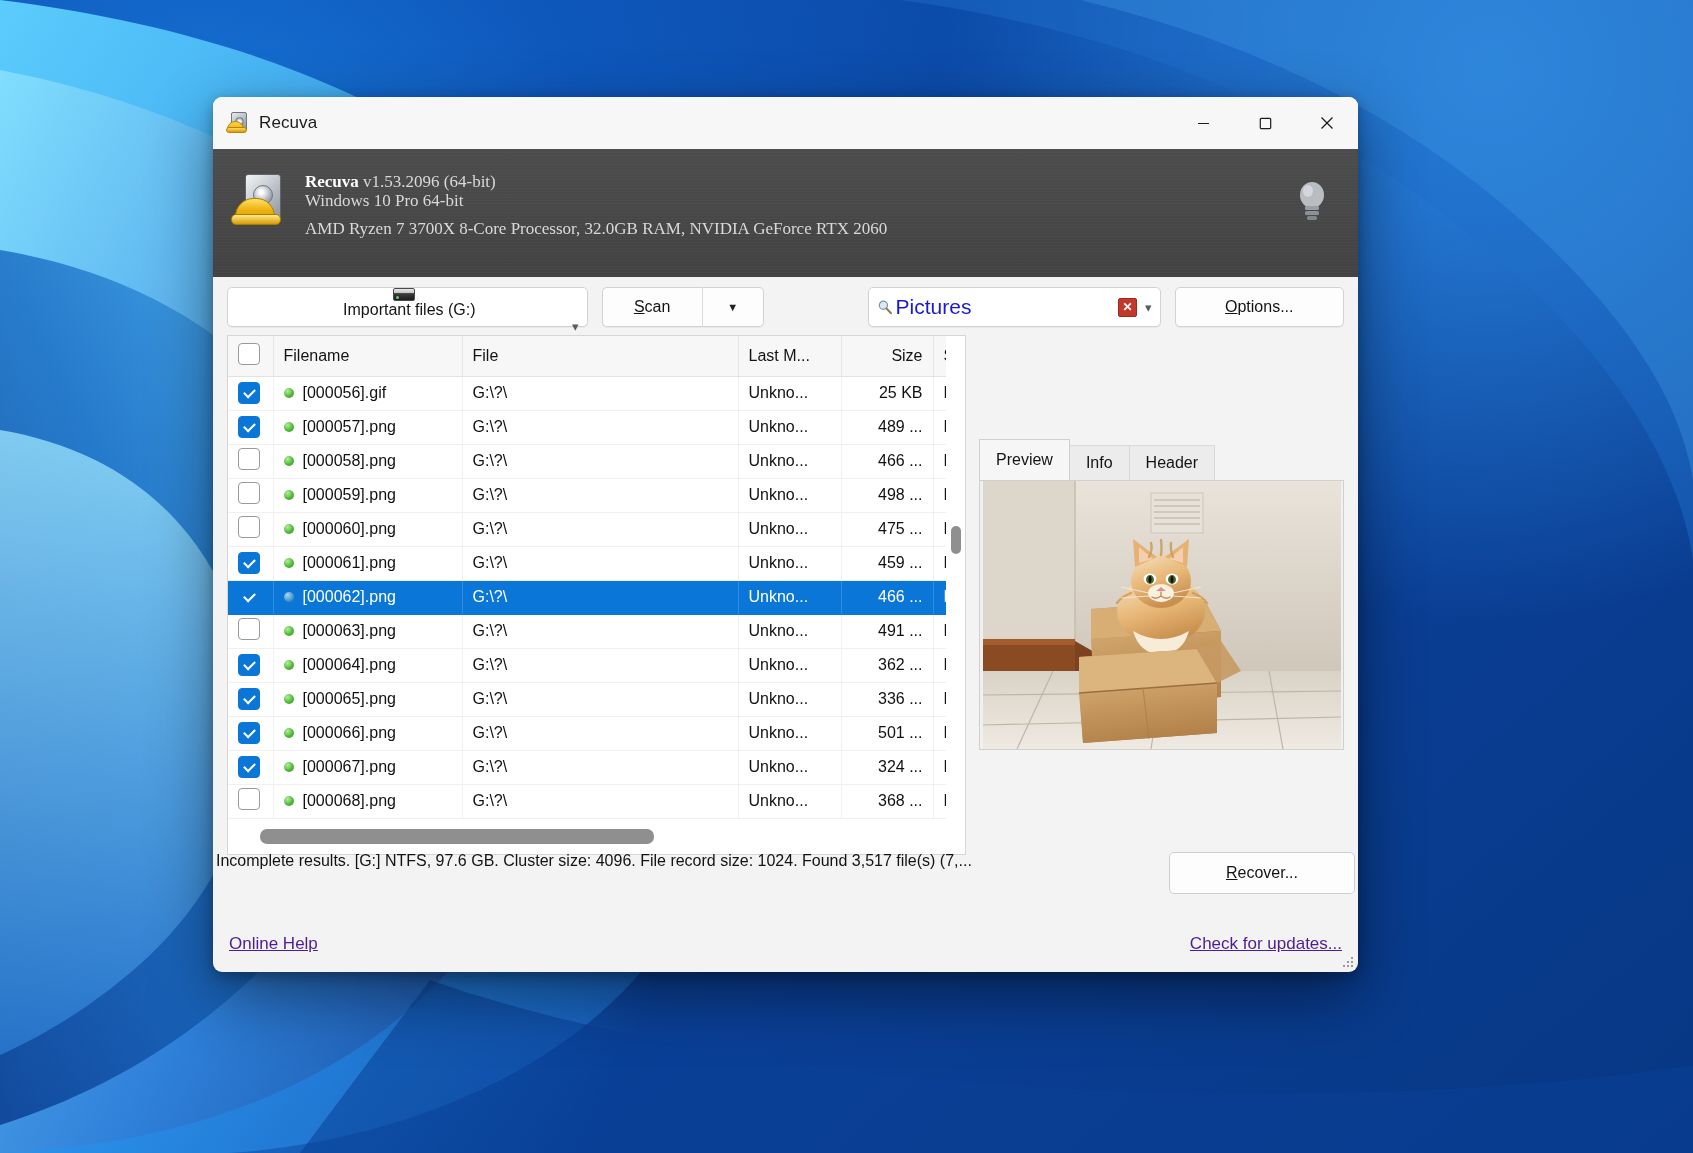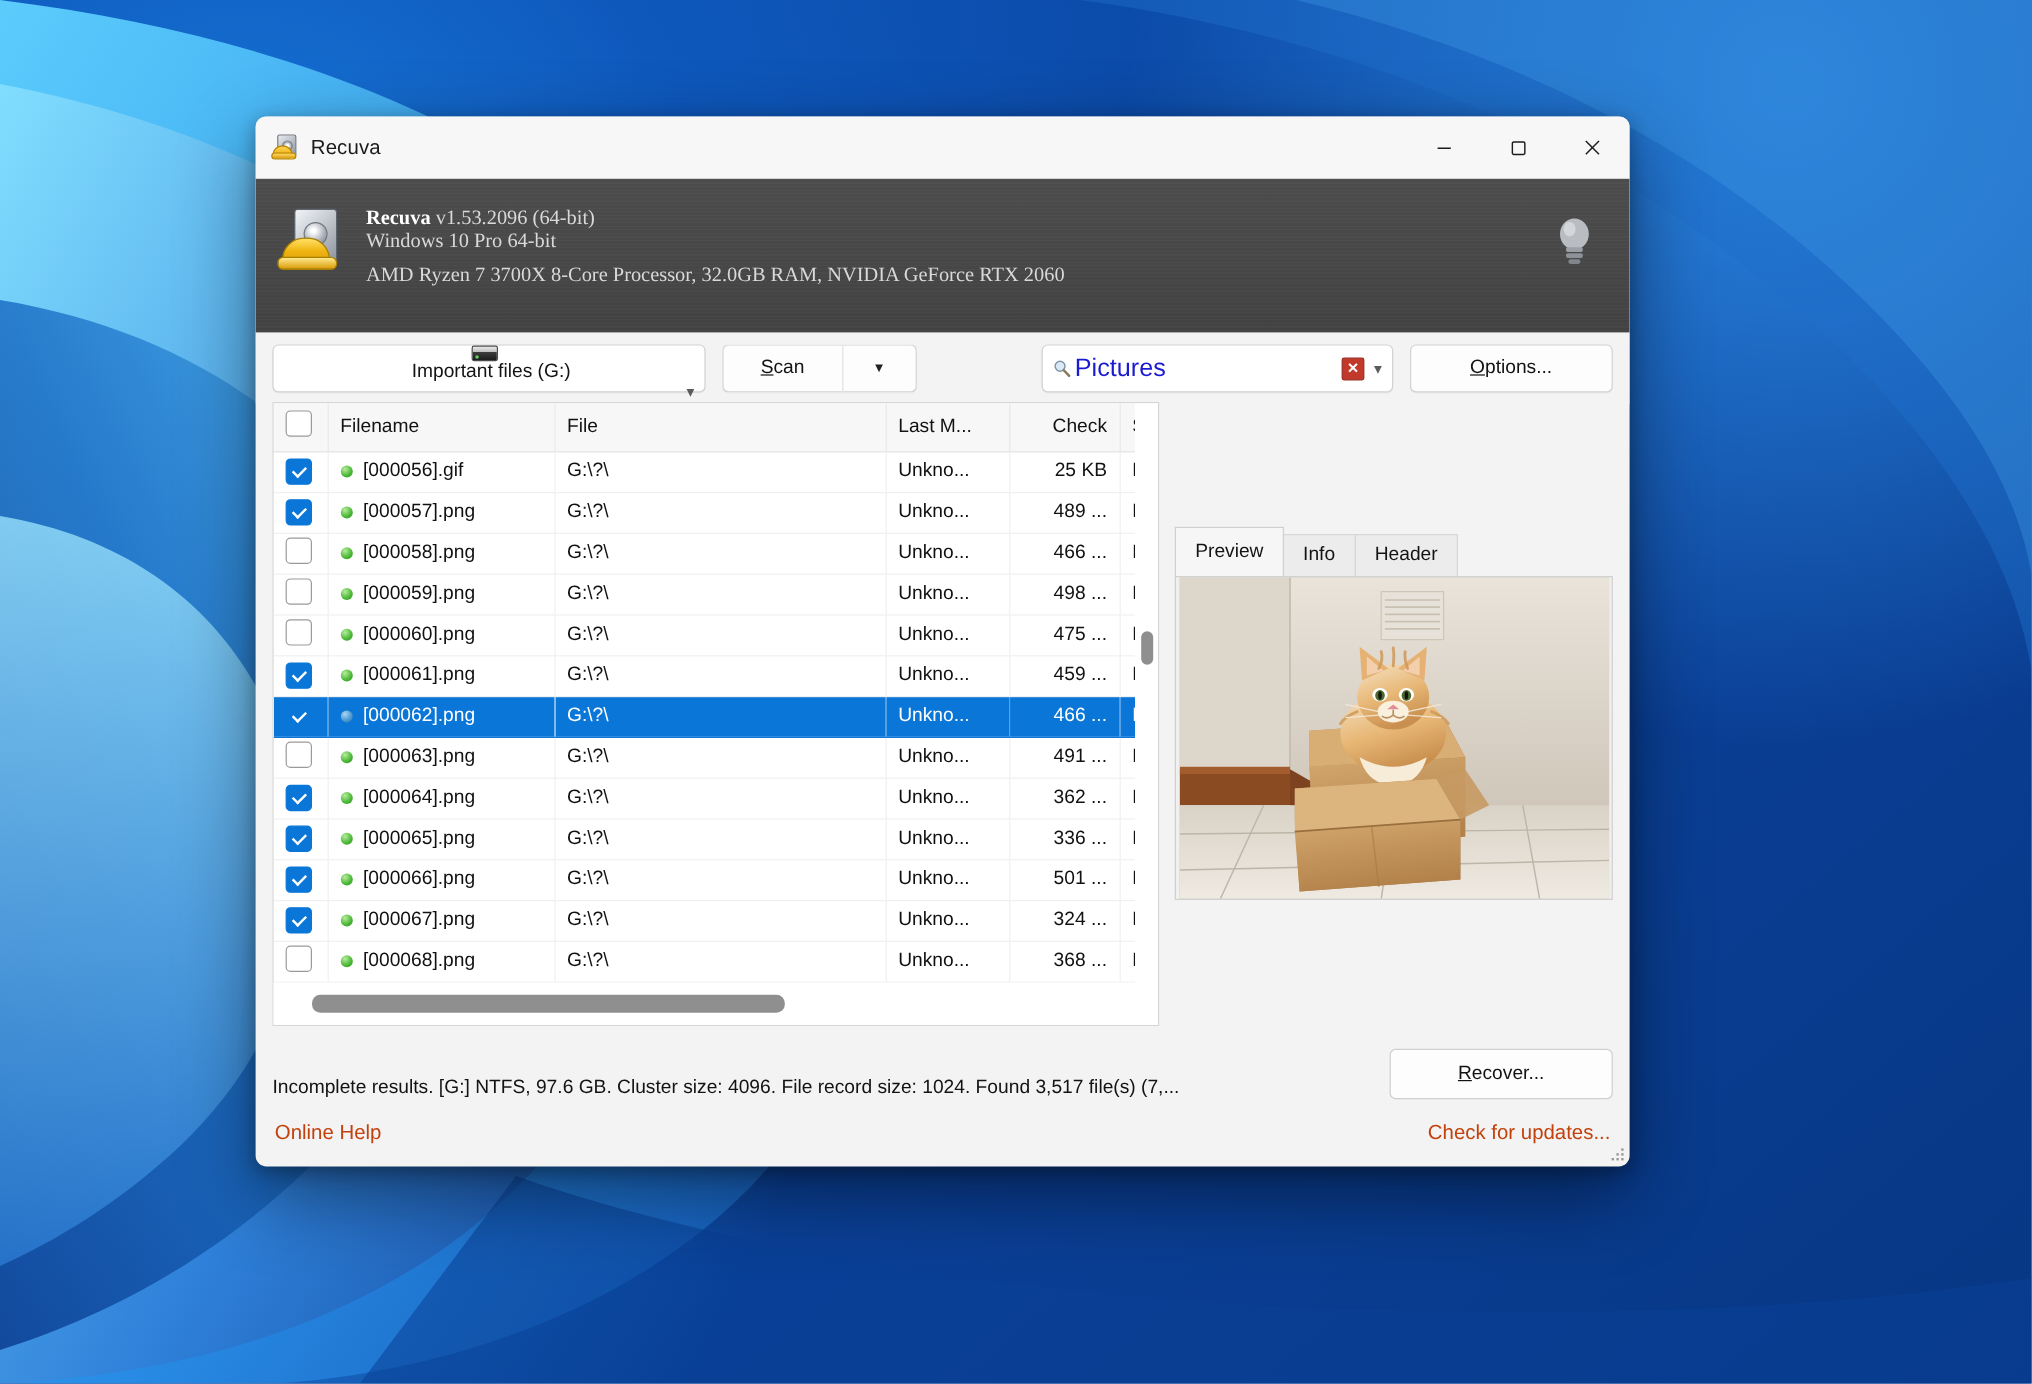--- a/index.html
+++ b/index.html
@@ -370,22 +370,22 @@
     width: 358px; height: 268px;
     position: relative;
     overflow: hidden;
     background: #cfc8bd;
   }
 
   
   #statusbar {
     flex: none;
     height: 64px;
-    display: flex; align-items: flex-end;
-    padding: 0 14px;
+    display: flex; align-items: flex-start;
+    padding: 0 3px;
     gap: 23px;
   }
   #status-text {
     font-size: 16px; color: #131313;
     white-space: nowrap; overflow: hidden; text-overflow: ellipsis;
     flex: 1 1 auto;
   }
   #recover-button {
     width: 184px; height: 40px; flex: none;
     background: #fdfdfd; border: 1px solid #cfcfcf; border-radius: 5px;
@@ -395,21 +395,21 @@
 
   
   #footer {
     flex: none;
     height: 56px;
     display: flex; align-items: center;
     padding: 0 16px 0 16px;
     position: relative;
   }
   .link {
-    font-size: 17px; color: #c2410c; 
+    font-size: 17px; color: #4c1d95; text-decoration: underline;
   }
   #footer-right { margin-left: auto; }
   #resize-grip {
     position: absolute; right: 4px; bottom: 4px; width: 13px; height: 13px;
   }
 </style>
 </head>
 <body>
 
 <div id="wallpaper">
@@ -545,21 +545,21 @@
                 <col class="c-state">
             </colgroup>
             <thead>
               <tr>
                 <th class="th-check">
                   <span class="chk"></span>
                 </th>
                 <th>Filename</th>
                 <th>File</th>
                 <th>Last M...</th>
-                <th class="th-size">Check</th>
+                <th class="th-size">Size</th>
                 <th>St</th>
               </tr>
             </thead>
             <tbody id="rows-body">
                 <tr>
                   <td class="td-check"><span class="chk on"></span></td>
                   <td>
                     <span class="namecell">
                       <span class="state-dot"></span>
                       <span>[000056].gif</span>

